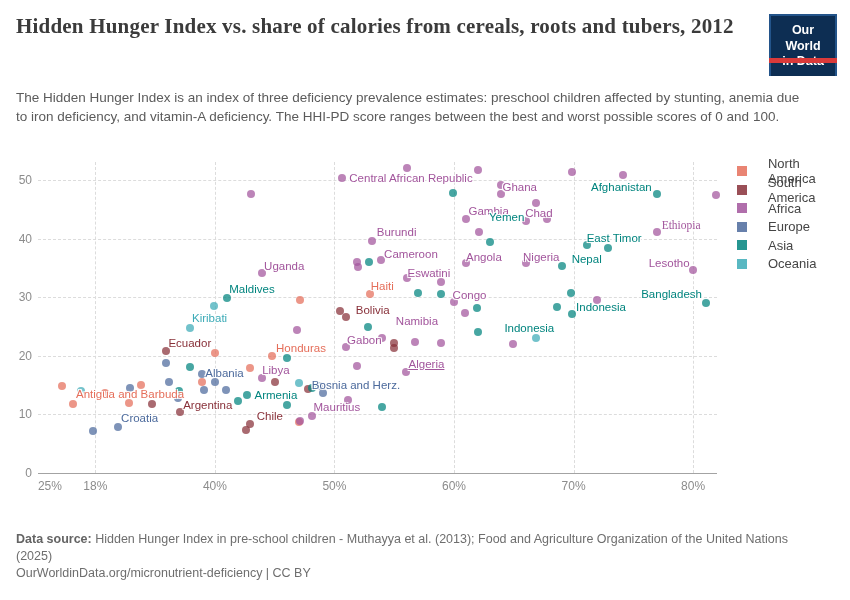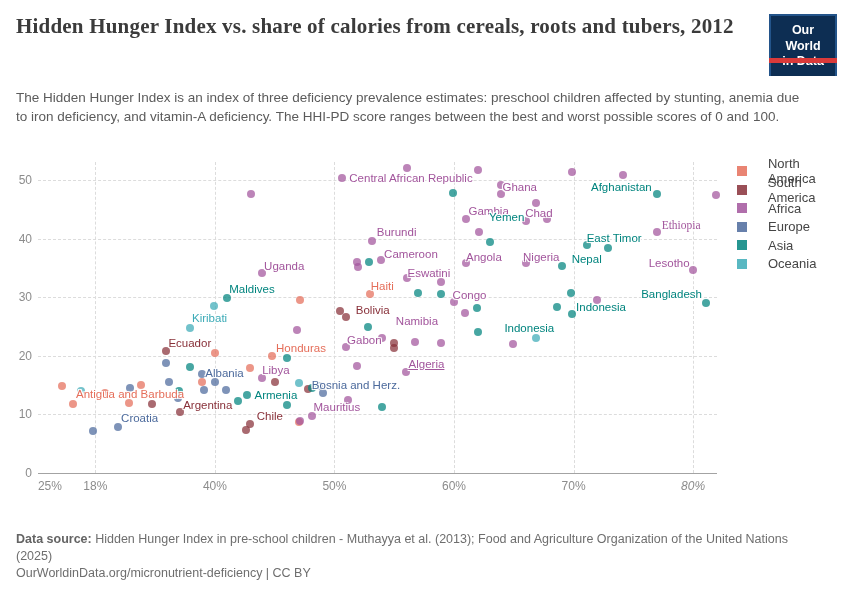--- a/index.html
+++ b/index.html
@@ -72,21 +72,21 @@
       <div class="xtick" style="left: 65.3803px; top: 479px;">18%</div>
       <div class="vgrid" style="top: 162px; height: 311px; left: 214.923px;"></div>
       <div class="xtick" style="left: 184.923px; top: 479px;">40%</div>
       <div class="vgrid" style="top: 162px; height: 311px; left: 334.465px;"></div>
       <div class="xtick" style="left: 304.465px; top: 479px;">50%</div>
       <div class="vgrid" style="top: 162px; height: 311px; left: 454.007px;"></div>
       <div class="xtick" style="left: 424.007px; top: 479px;">60%</div>
       <div class="vgrid" style="top: 162px; height: 311px; left: 573.549px;"></div>
       <div class="xtick" style="left: 543.549px; top: 479px;">70%</div>
       <div class="vgrid" style="top: 162px; height: 311px; left: 693.092px;"></div>
-      <div class="xtick" style="left: 663.092px; top: 479px; font-style: italic;">80%</div>
+      <div class="xtick" style="left: 663.092px; top: 479px;">80%</div>
       <div class="dot" title="Haiti" style="left: 366.327px; top: 289.976px; background: rgb(229, 110, 90);"></div>
       <div class="dot" title="Honduras" style="left: 268.303px; top: 351.991px; background: rgb(229, 110, 90);"></div>
       <div class="dot" title="Antigua and Barbuda" style="left: 57.9085px; top: 381.828px; background: rgb(229, 110, 90);"></div>
       <div class="dot" title="" style="left: 295.798px; top: 295.826px; background: rgb(229, 110, 90);"></div>
       <div class="dot" title="" style="left: 210.923px; top: 349.065px; background: rgb(229, 110, 90);"></div>
       <div class="dot" title="" style="left: 100.944px; top: 388.849px; background: rgb(229, 110, 90);"></div>
       <div class="dot" title="" style="left: 68.6673px; top: 399.964px; background: rgb(229, 110, 90);"></div>
       <div class="dot" title="" style="left: 124.852px; top: 398.794px; background: rgb(229, 110, 90);"></div>
       <div class="dot" title="" style="left: 197.773px; top: 377.733px; background: rgb(229, 110, 90);"></div>
       <div class="dot" title="" style="left: 245.59px; top: 363.692px; background: rgb(229, 110, 90);"></div>

